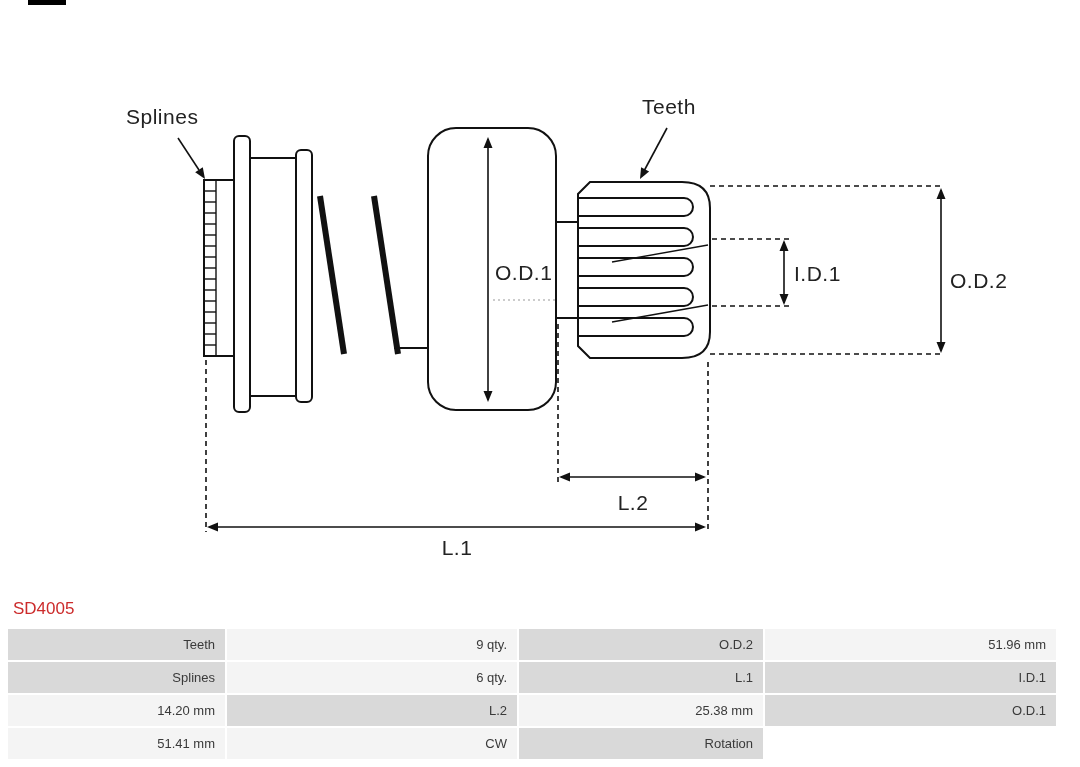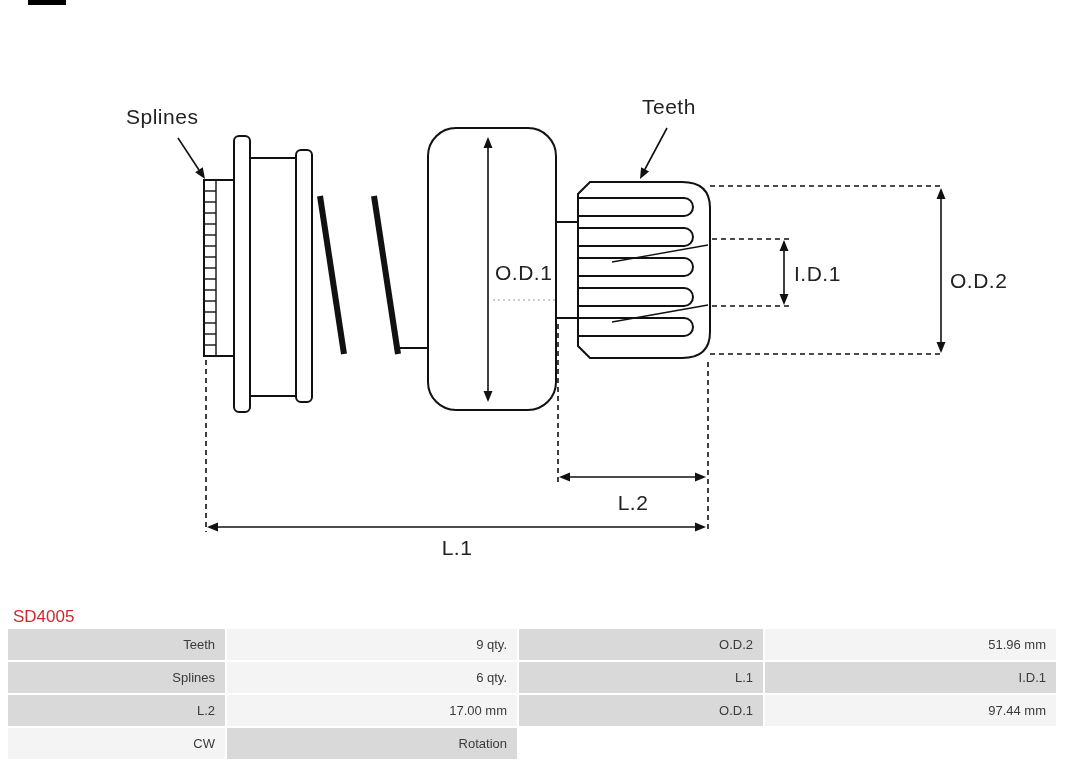--- a/index.html
+++ b/index.html
@@ -68,21 +68,20 @@
     font-size: 21px;
     fill: #222;
     letter-spacing: 0.5px;
   }
   .part-number {
     position: absolute;
     left: 13px;
     top: 599px;
     font-size: 17px;
     color: var(--part-number-red, #cc2b2b);
-    margin-top: 8px;
   }
   .specs {
     position: absolute;
     left: 8px;
     top: 629px;
     display: grid;
     grid-template-columns: 217px 290px 244px 291px;
     gap: 2px;
     background: #ffffff;
   }
@@ -220,19 +219,20 @@
 
 <div class="specs">
     <div class="cell label-cell">Teeth</div>
     <div class="cell value-cell">9 qty.</div>
     <div class="cell label-cell">O.D.2</div>
     <div class="cell value-cell">51.96 mm</div>
     <div class="cell label-cell">Splines</div>
     <div class="cell value-cell">6 qty.</div>
     <div class="cell label-cell">L.1</div>
     <div class="cell label-cell">I.D.1</div>
+    <div class="cell value-cell">14.20 mm</div>
     <div class="cell label-cell">L.2</div>
-    <div class="cell value-cell">17.00 mm</div>
+    <div class="cell value-cell">25.38 mm</div>
     <div class="cell label-cell">O.D.1</div>
-    <div class="cell value-cell">97.44 mm</div>
+    <div class="cell value-cell">51.41 mm</div>
     <div class="cell value-cell">CW</div>
     <div class="cell label-cell">Rotation</div>
   </div>
 
 </body></html>

